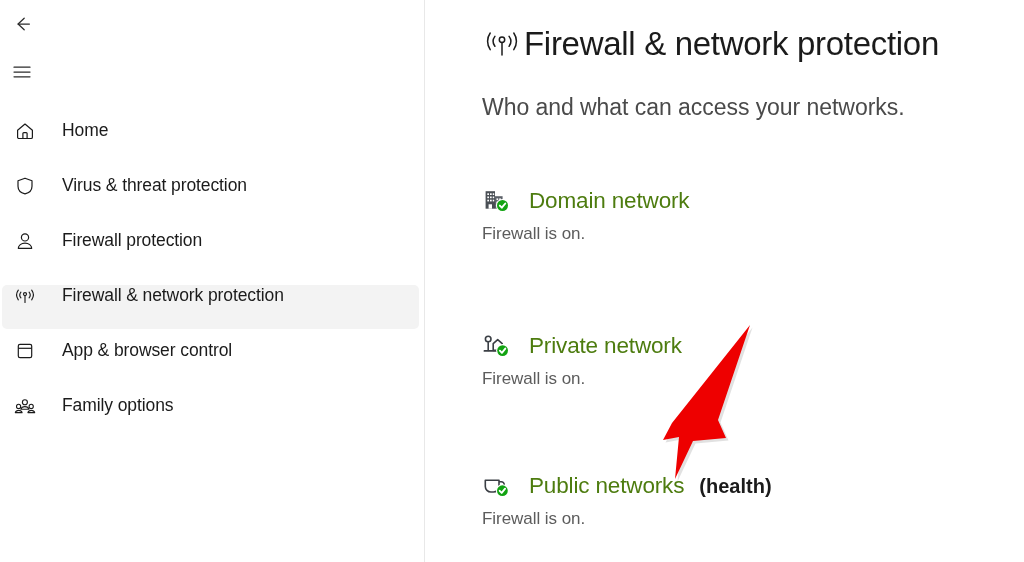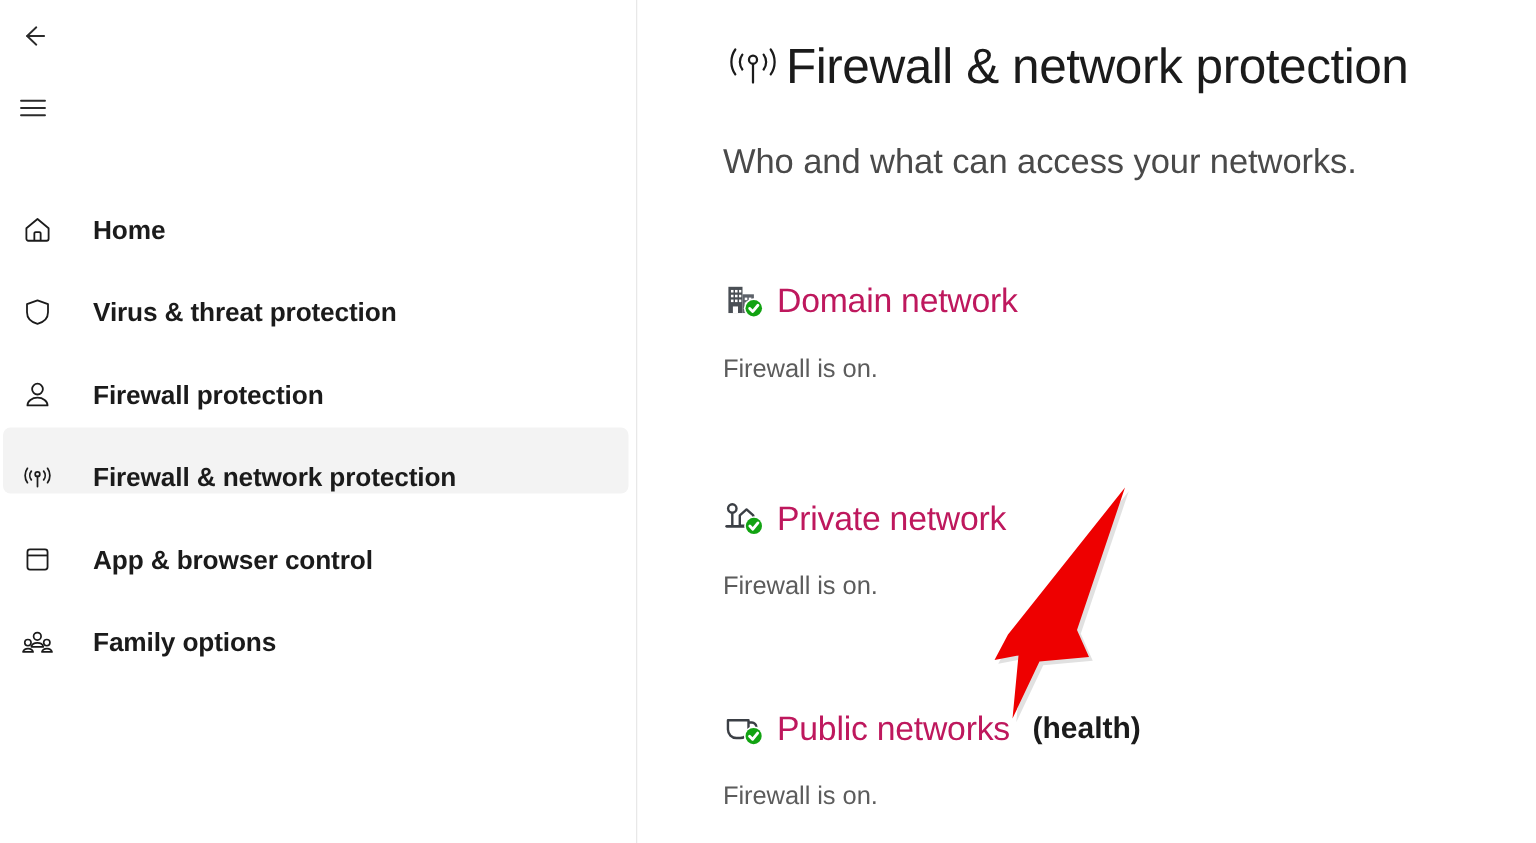--- a/index.html
+++ b/index.html
@@ -48,28 +48,27 @@
 
   .sidebar-list {
     position: absolute;
     top: 120px;
     left: 0;
     width: 421px;
   }
   .sidebar-item {
     position: relative;
     display: flex;
-    align-items: flex-end;
+    align-items: flex-start;
     height: 44px;
     margin: 0 2px 11px 2px;
     padding-left: 8px;
     border-radius: 5px;
     box-sizing: border-box;
     cursor: pointer;
-    font-weight: bold;
   }
   .sidebar-item.selected {
     background: #f3f3f3;
   }
   .sidebar-item .s-icon {
     width: 30px;
     min-width: 30px;
     display: flex;
     align-items: center;
     justify-content: center;
@@ -138,38 +137,38 @@
     height: 30px;
   }
   .net-head .n-icon {
     width: 32px;
     min-width: 32px;
     display: flex;
     align-items: center;
     justify-content: flex-start;
   }
   .net-link {
-    margin-left: 4px;
+    margin-left: 15px;
     font-size: 22.5px;
-    color: #be185d;
+    color: #4d7c0f;
     letter-spacing: -0.15px;
     white-space: nowrap;
     cursor: pointer;
     line-height: 28px;
   }
   .net-active {
     margin-left: 15px;
     font-size: 20px;
     font-weight: bold;
     color: #1b1b1b;
     white-space: nowrap;
     line-height: 28px;
   }
   .net-status {
-    margin-top: 20px;
+    margin-top: 8px;
     font-size: 17px;
     color: #5c5c5c;
     letter-spacing: -0.05px;
     white-space: nowrap;
   }
 
   
   #annotation-arrow {
     position: absolute;
     left: 0;

